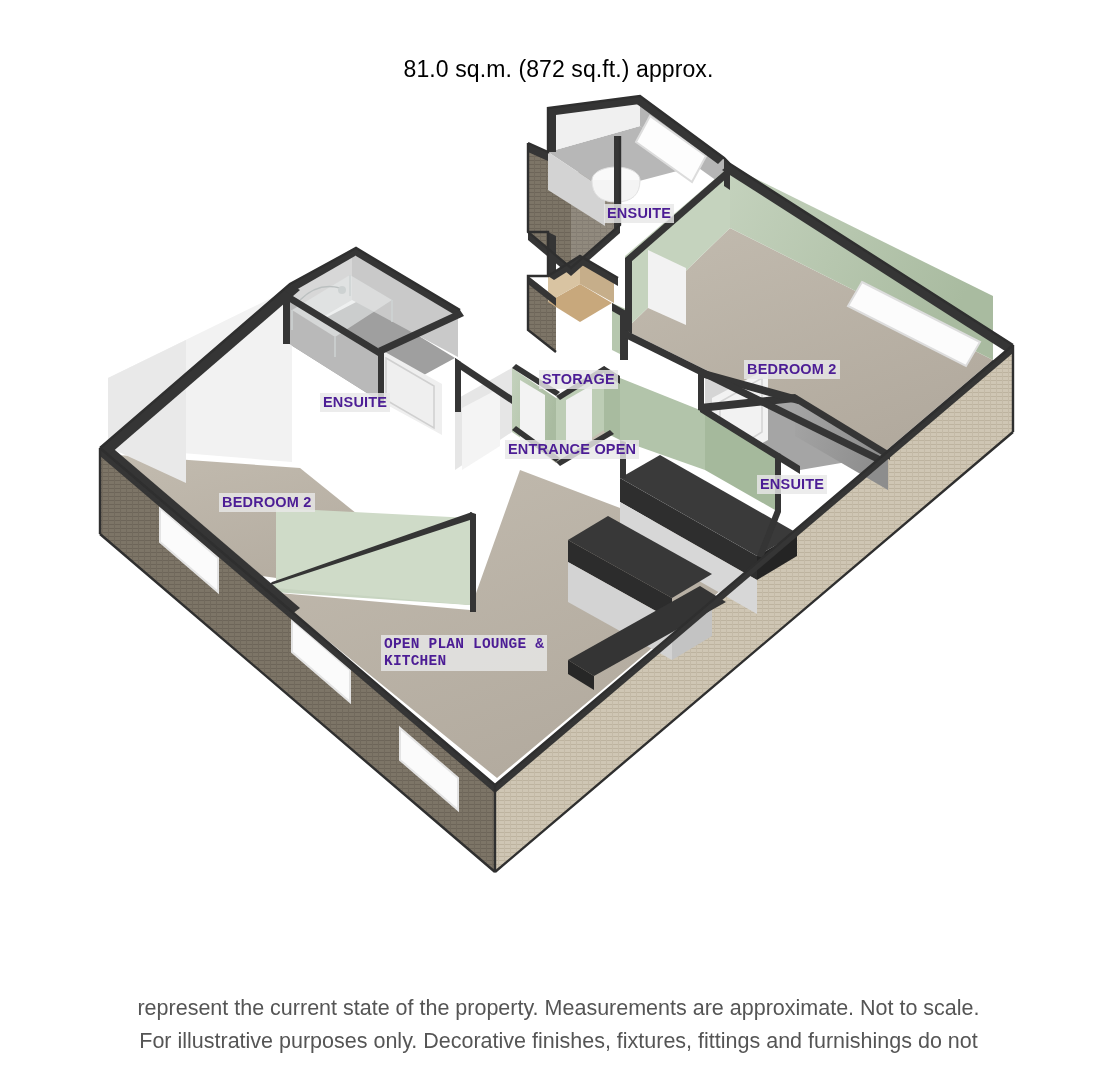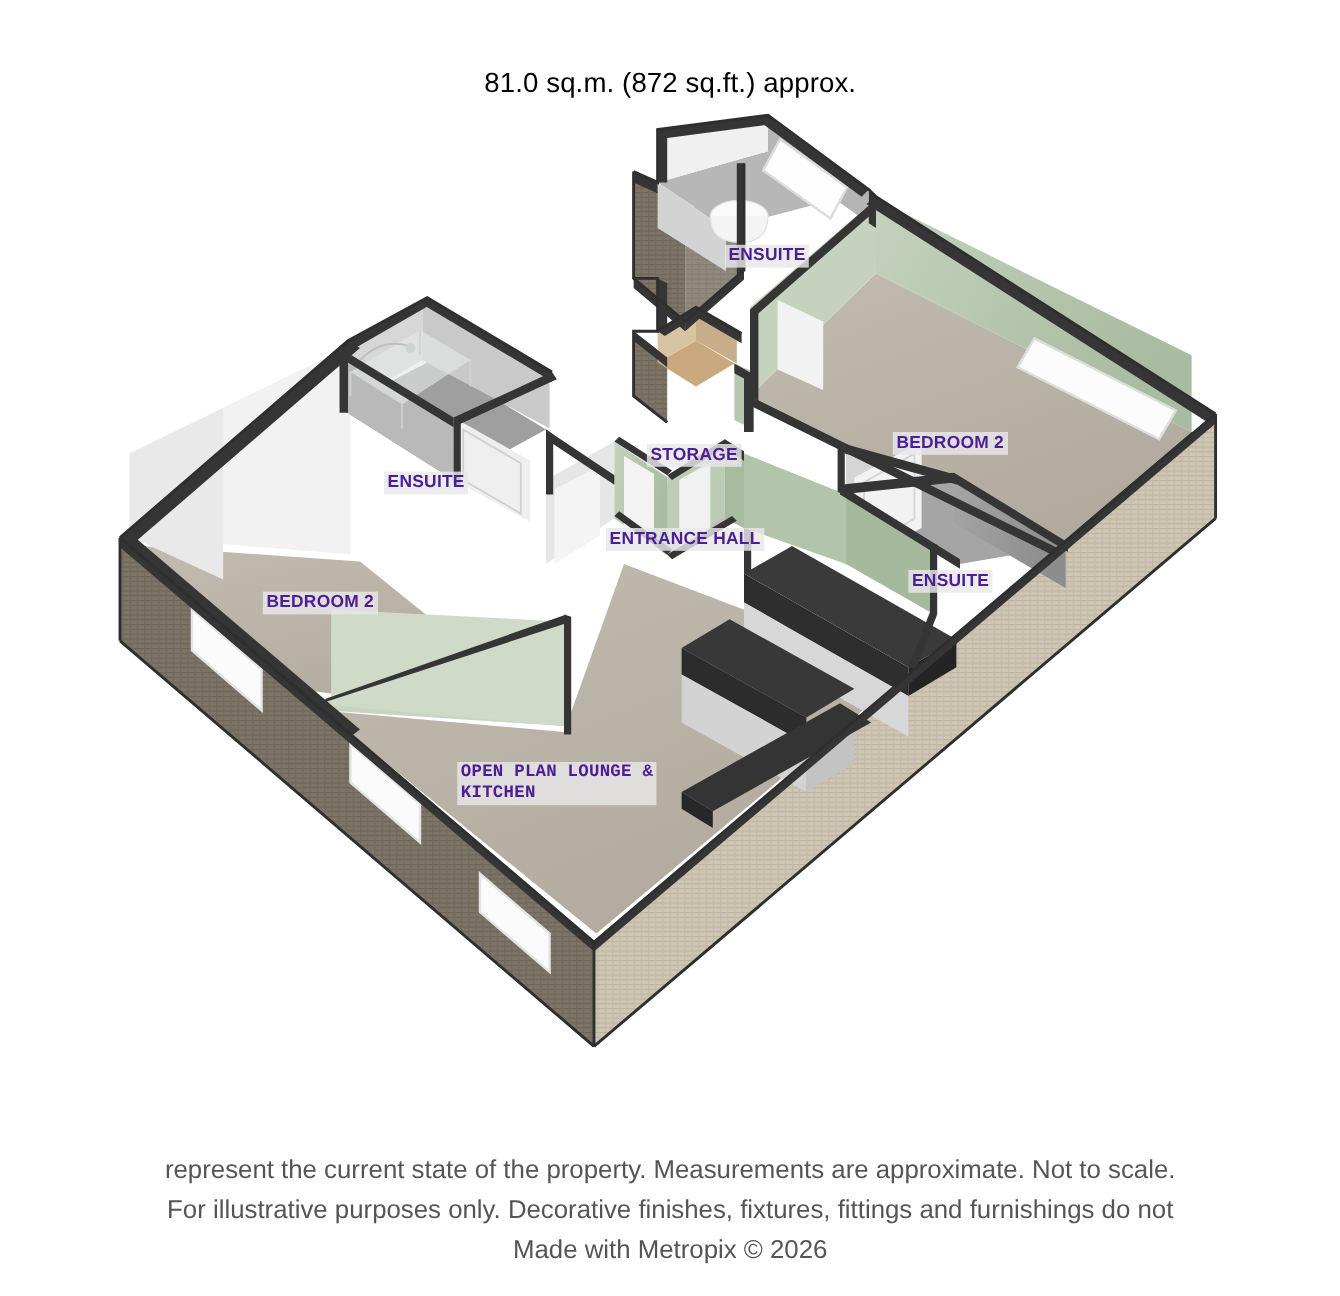--- a/index.html
+++ b/index.html
@@ -302,28 +302,27 @@
   </svg>
 
   <div class="room-label" style="left:604px; top:204px;">ENSUITE</div>
 
   <div class="room-label" style="left:744px; top:360px;">BEDROOM 2</div>
 
   <div class="room-label" style="left:757px; top:475px;">ENSUITE</div>
 
   <div class="room-label" style="left:539px; top:355px;margin-top:15px;">STORAGE</div>
 
-  <div class="room-label" style="left:505px; top:440px;">ENTRANCE HALL</div>
+  <div class="room-label" style="left:505px; top:440px;">ENTRANCE OPEN</div>
 
   <div class="room-label" style="left:320px; top:393px;">ENSUITE</div>
 
   <div class="room-label" style="left:219px; top:493px;">BEDROOM 2</div>
 
   <div class="room-label two-line" style="left:381px; top:635px;font-family:Liberation Mono, monospace;">OPEN PLAN LOUNGE &amp;
 KITCHEN</div>
 
   <div class="footer">
     <span class="line">represent the current state of the property. Measurements are approximate. Not to scale.</span>
     <span class="line">For illustrative purposes only. Decorative finishes, fixtures, fittings and furnishings do not</span>
-    <span class="line">Made with Metropix © 2026</span>
   </div>
 
 </div>
 
 </body></html>

